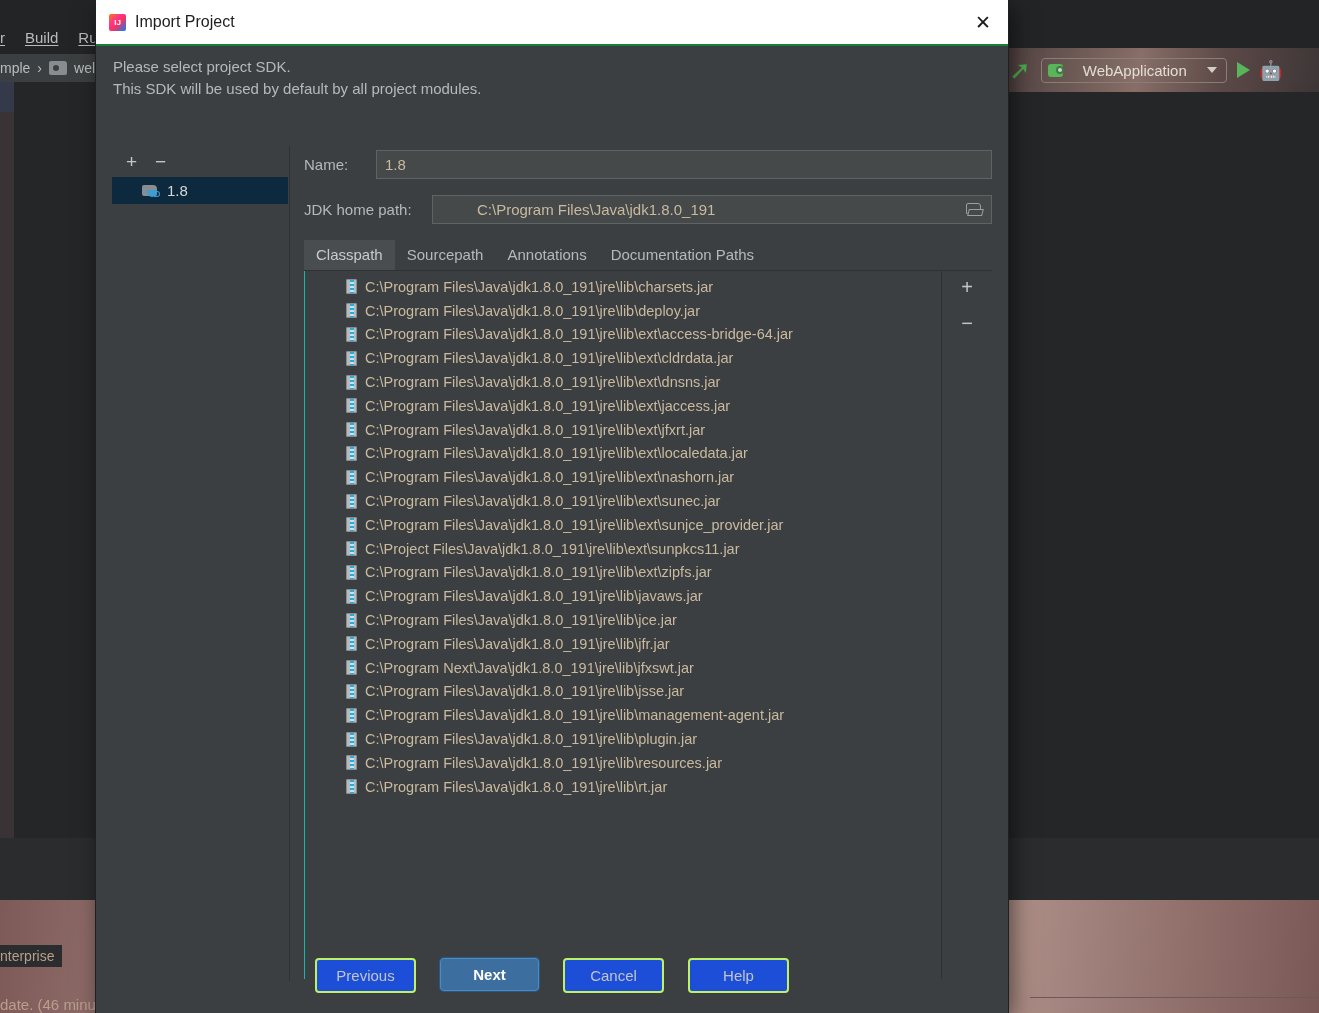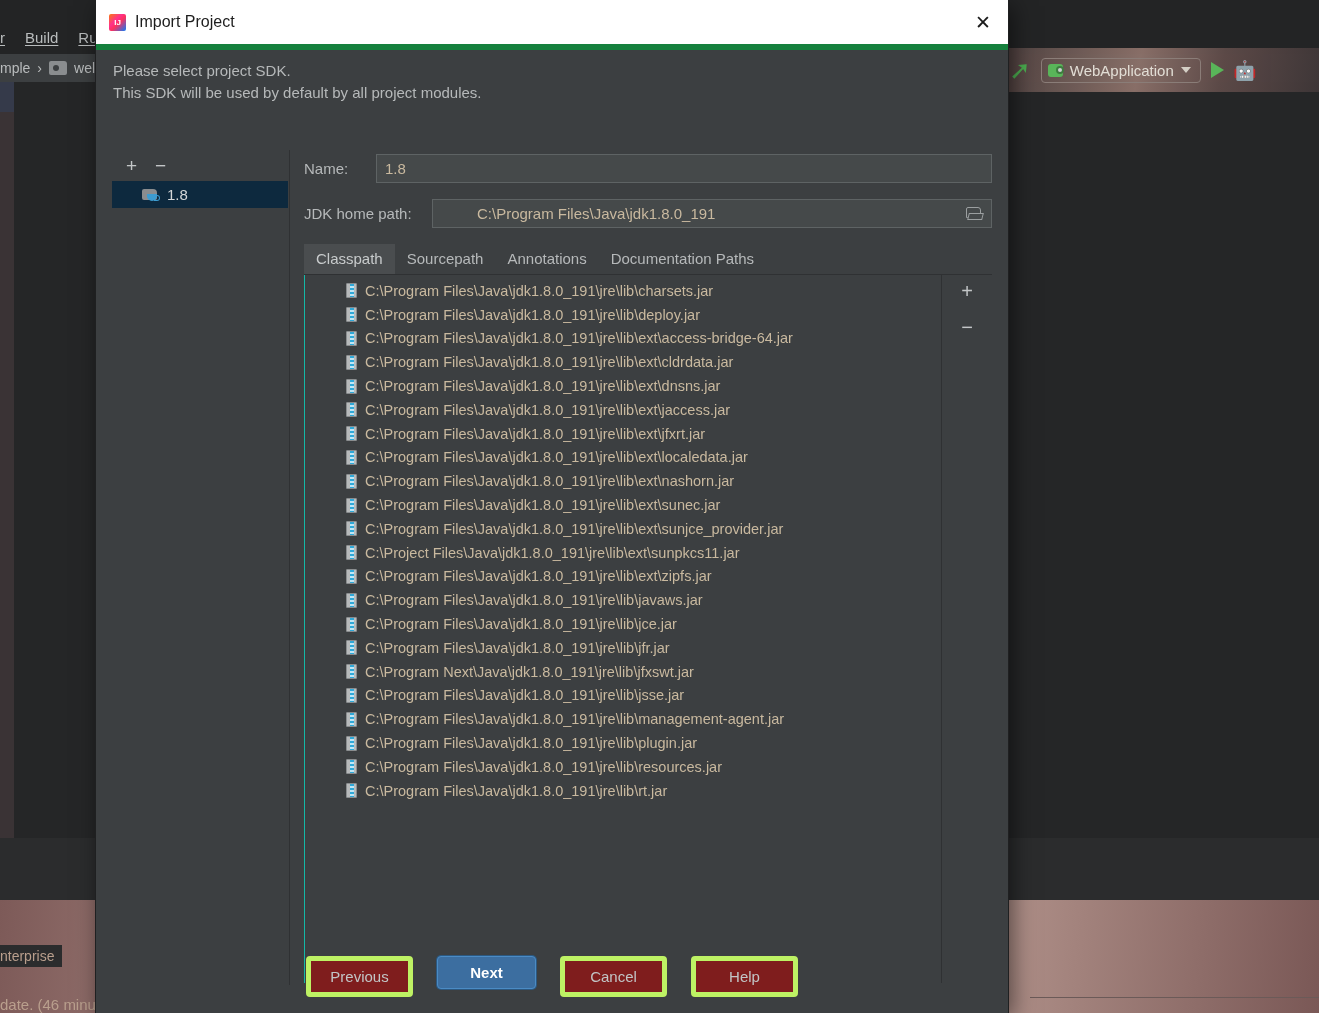--- a/index.html
+++ b/index.html
@@ -47,21 +47,21 @@
   }
   .ide-toolbar-right {
     position: absolute; right: 0; top: 48px;
     width: 310px; height: 44px;
     display: flex; align-items: center; gap: 10px;
     padding-left: 18px;
     background: linear-gradient(100deg,#4a3c3c 0%,#6d5a55 25%,#8a7069 45%,#5d4a48 70%,#3e3637 100%);
     opacity: 0.98;
   }
   .runconfig-box {
-    display: flex; align-items: center; gap: 7px;
+    display: flex; align-items: center; gap: 20px;
     border: 1px solid #8d7f7a; border-radius: 4px;
     padding: 3px 9px 3px 6px;
     color: #e6e1d8; font-size: 15px;
   }
   .ide-photo-bottom {
     position: absolute; left: 0; bottom: 0;
     width: 1319px; height: 113px;
     background: linear-gradient(95deg,#7d5a58 0%,#a2817c 18%,#c6a9a2 38%,#8d6a68 55%,#b79890 72%,#7a5856 100%);
   }
   .ide-status-1 {
@@ -98,21 +98,21 @@
     position: absolute; left: 96px; top: 0;
     width: 912px; height: 1013px;
     background: #3c3f41;
     box-shadow: 0 0 0 1px #1f2021, 4px 6px 22px rgba(0,0,0,.55);
   }
   .dlg-titlebar {
     height: 44px; background: #ffffff;
     display: flex; align-items: center;
     padding: 0 0 0 13px;
     position: relative;
-    border-bottom: 6px solid #15803d;
+    border-bottom: 2px solid #15803d;
   }
   .dlg-title {
     font-size: 16px; color: #1d1d1d;
     margin-left: 9px;
   }
   .ij-logo {
     width: 17px; height: 17px; border-radius: 2px;
     background: linear-gradient(135deg,#f97a12 0%, #ff318c 38%, #fe315d 55%, #087cfa 100%);
     position: relative; flex: none;
   }
@@ -244,21 +244,21 @@
   .cp-side .tb-btn { font-size: 20px; color: #c3c6c7; }
 
   
   .dlg-buttons {
     position: absolute; left: 0; bottom: 22px;
     width: 912px;
     display: flex; justify-content: center; gap: 24px;
   }
   .btn {
     min-width: 97px; height: 31px;
-    background: #7f1d1d; border: 5px solid #bef264;
+    background: #1d4ed8; border: 2px solid #bef264;
     border-radius: 4px; color: #c2c5c6; font-size: 15px;
     display: flex; align-items: center; justify-content: center;
     cursor: pointer;
   }
   .btn.default {
     background: #3c6ea0; border: 1px solid #4b8bc4;
     color: #ffffff; font-weight: bold;
     box-shadow: 0 0 0 1px #2c5880;
   }
 </style>

